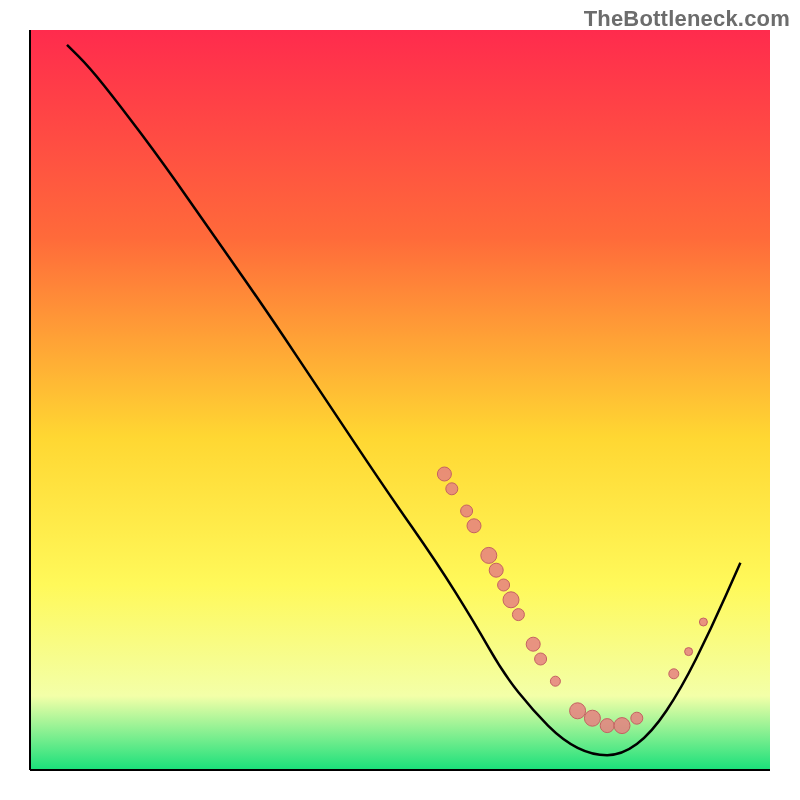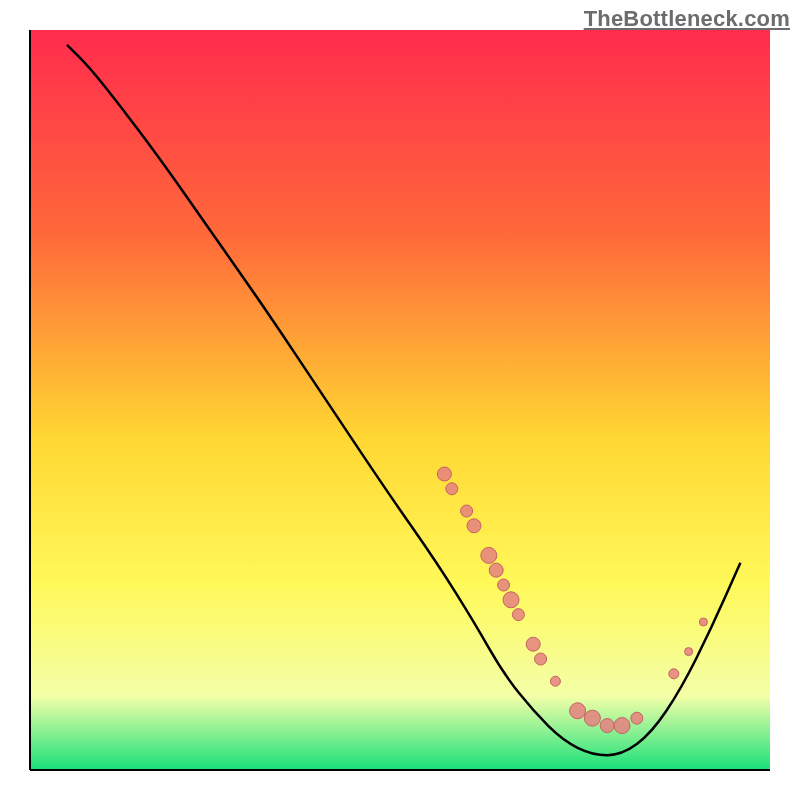--- a/index.html
+++ b/index.html
@@ -20,21 +20,20 @@
   }
   .watermark {
     position: absolute;
     top: 6px;
     right: 10px;
     font-family: Arial, Helvetica, sans-serif;
     font-size: 22px;
     font-weight: bold;
     color: #6c6c6c;
     letter-spacing: 0.2px;
-    text-decoration: underline;
   }
 </style>
 </head>
 <body>
 
 <div class="chart-wrap">
   <svg id="chart-svg" width="800" height="800" viewBox="0 0 800 800">
     <defs>
       <linearGradient id="bg-grad" x1="0" y1="0" x2="0" y2="1">
         <stop id="g0" offset="0%" stop-color="#ff2b4d"></stop>

